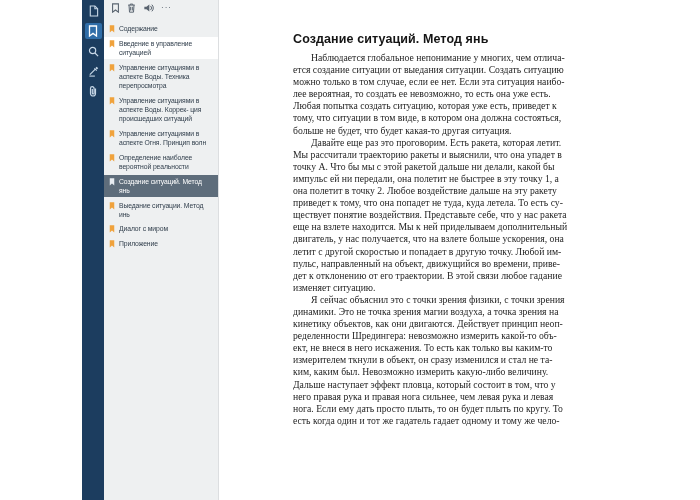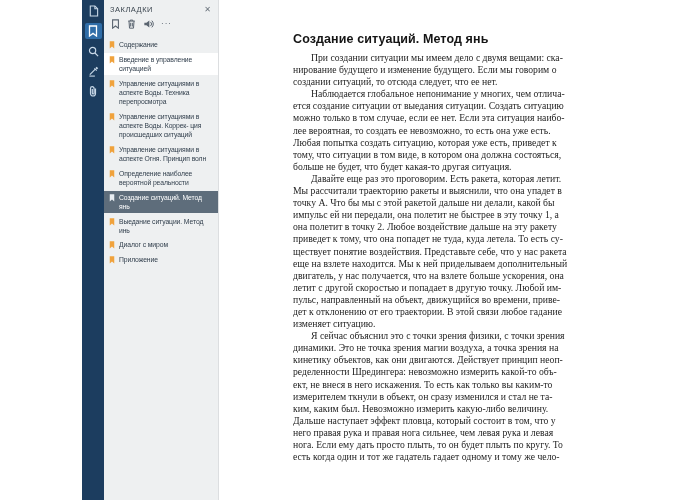--- a/index.html
+++ b/index.html
@@ -76,24 +76,20 @@
       </svg>
     </div>
     <div class="rail-btn">
       <svg width="10" height="12" viewBox="0 0 10 12" fill="none" stroke="currentColor" stroke-width="1.2">
         <path d="M7.5 3.5v5a2.5 2.5 0 0 1-5 0v-5a1.8 1.8 0 0 1 3.6 0v4.6a0.9 0.9 0 0 1-1.8 0V4"></path>
       </svg>
     </div>
   </div>
 
   <div class="panel">
-    <div class="panel-header">
-      <span class="panel-title">ЗАКЛАДКИ</span>
-      <span class="panel-close">✕</span>
-    </div>
 
     <div class="panel-toolbar">
       <span class="ptool">
         <svg width="9" height="10" viewBox="0 0 10 12" fill="none" stroke="currentColor" stroke-width="1.3">
           <path d="M1.5 1h7v10l-3.5-2.6L1.5 11z"></path>
         </svg>
       </span>
       <span class="ptool">
         <svg width="9" height="10" viewBox="0 0 10 12" fill="none" stroke="currentColor" stroke-width="1.2">
           <path d="M1 2.5h8"></path>
@@ -174,23 +170,20 @@
             <path d="M1 0h6v9.5L4 7 1 9.5z"></path>
           </svg>
         <span>Приложение</span>
       </div>
     </div>
   </div>
 
   <div class="page-area">
     <div class="doc">
       <h1 class="doc-title">Создание ситуаций. Метод янь</h1>
-      <p>При создании ситуации мы имеем дело с двумя вещами: ска-
-нирование будущего и изменение будущего. Если мы говорим о
-создании ситуаций, то отсюда следует, что ее нет.</p>
       <p>Наблюдается глобальное непонимание у многих, чем отлича-
 ется создание ситуации от выедания ситуации. Создать ситуацию
 можно только в том случае, если ее нет. Если эта ситуация наибо-
 лее вероятная, то создать ее невозможно, то есть она уже есть.
 Любая попытка создать ситуацию, которая уже есть, приведет к
 тому, что ситуации в том виде, в котором она должна состояться,
 больше не будет, что будет какая-то другая ситуация.</p>
       <p>Давайте еще раз это проговорим. Есть ракета, которая летит.
 Мы рассчитали траекторию ракеты и выяснили, что она упадет в
 точку А. Что бы мы с этой ракетой дальше ни делали, какой бы

